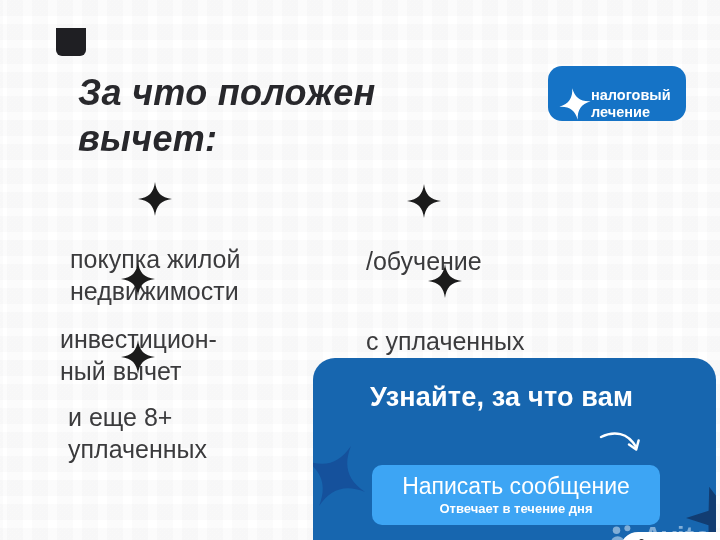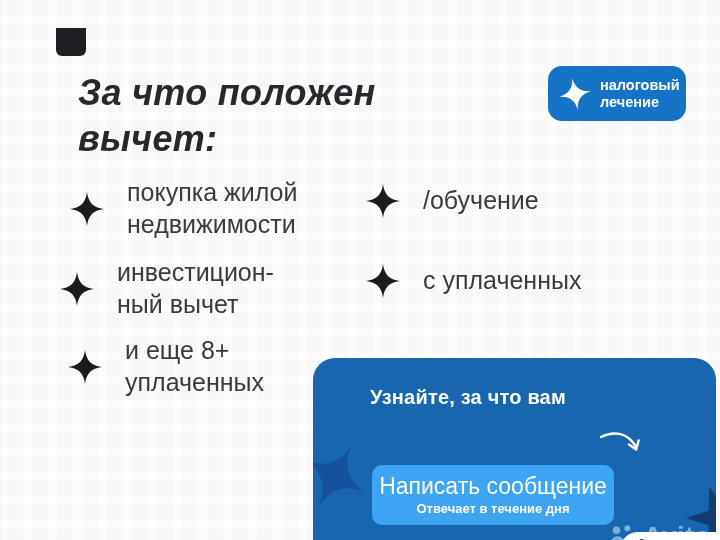--- a/index.html
+++ b/index.html
@@ -16,43 +16,43 @@
     background-position:7px 0;
   }
   .stage > *{position:absolute;z-index:1;margin-top:28px;}
 
   .dark-square{left:56px;top:0;width:30px;height:28px;background:#1f1f23;border-radius:0 0 6px 6px;}
 
   .title{left:78px;top:42px;font-size:36px;line-height:46px;font-weight:800;font-style:italic;
          color:#28282c;letter-spacing:.3px;white-space:nowrap;}
 
   .badge{left:548px;top:38px;width:138px;height:55px;background:#1573c6;border-radius:14px;
-         display:flex;align-items:center;box-sizing:border-box;padding:0 16px 0 11px;gap:9px;}
+         display:flex;align-items:flex-end;box-sizing:border-box;padding:0 16px 0 11px;}
   .badge .star{width:32px;height:34px;fill:#fff;transform:rotate(-10deg);flex:0 0 auto;}
   .badge-text{color:#fff;font-size:14.5px;line-height:17px;font-weight:600;}
 
-  .benefit{display:flex;align-items:center;gap:23px;}
+  .benefit{display:flex;align-items:center;gap:23px;flex-direction:column;}
   .benefit .star{width:34px;height:44px;fill:#1b1b1b;flex:0 0 auto;}
   .benefit-text{font-size:25px;line-height:31.5px;color:#3b3b3d;white-space:nowrap;}
   .pos-l1{left:70px;top:149px;}
   .pos-l2{left:60px;top:229px;}
   .pos-l3{left:68px;top:307px;}
   .pos-r1{left:366px;top:151px;}
   .pos-r2{left:366px;top:231px;}
 
   .card{left:313px;top:330px;width:403px;height:210px;background:#1766af;
         border-radius:22px 22px 0 0;overflow:hidden;}
   .card > *{position:absolute;}
   .card-band{left:0;right:0;bottom:0;height:11px;background:rgba(3,22,50,.22);}
   .card-star-left{left:-12px;top:82px;width:68px;height:72px;fill:#15519c;transform:rotate(28deg);}
   .card-star-br{left:373px;top:126px;width:66px;height:66px;fill:#123d72;transform:rotate(-18deg);}
-  .card-heading{left:57px;top:22px;color:#fff;font-size:20px;line-height:34px;font-weight:800;
+  .card-heading{left:57px;top:22px;color:#fff;font-size:27px;line-height:34px;font-weight:800;
                 letter-spacing:.2px;white-space:nowrap;}
   .card-arrow{left:286px;top:70px;width:48px;height:32px;}
-  .cta-button{left:59px;top:107px;width:242px;height:60px;background:#3da5f4;border:none;
+  .cta-button{left:59px;top:107px;width:288px;height:60px;background:#3da5f4;border:none;
               border-radius:10px;color:#fff;display:flex;flex-direction:column;justify-content:center;
               align-items:center;gap:2px;cursor:pointer;font-family:inherit;padding:0;}
   .cta-label{font-size:23px;line-height:25px;font-weight:400;}
   .cta-sub{font-size:13px;line-height:15px;font-weight:700;}
   .card-watermark{left:296px;top:164px;display:flex;align-items:center;gap:4px;
                   color:rgba(235,246,255,.5);}
   .card-watermark .dots{width:30px;height:30px;fill:rgba(235,246,255,.5);}
   .card-watermark .wm-text{font-size:27px;font-weight:800;letter-spacing:.3px;}
 
   .brand-pill{left:620px;top:504px;width:100px;height:36px;background:#fff;

